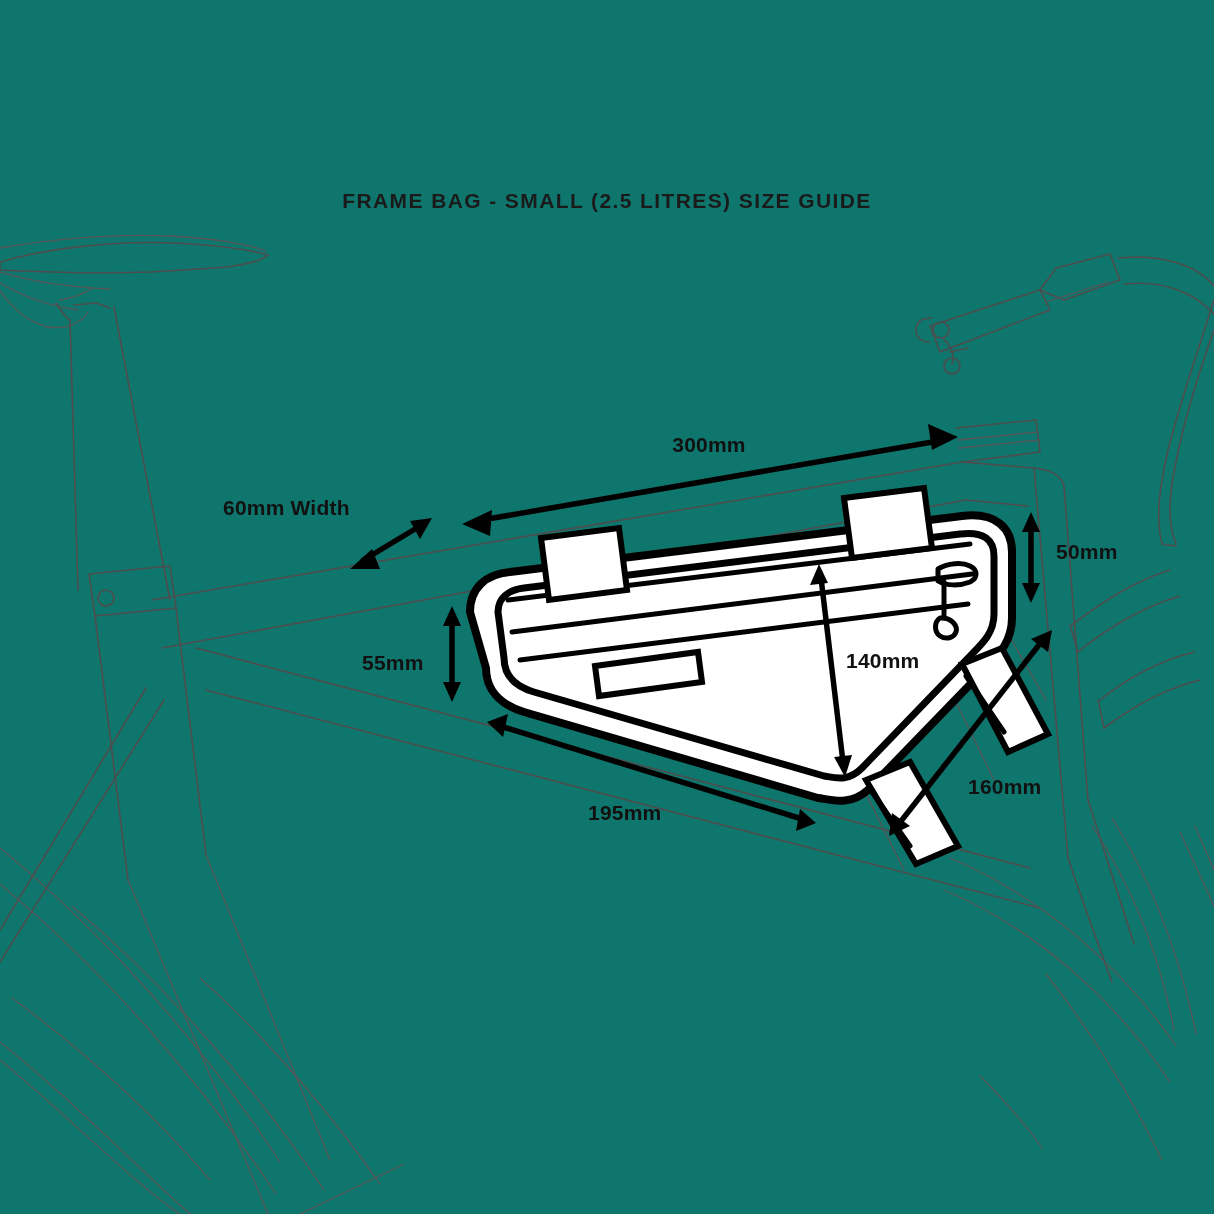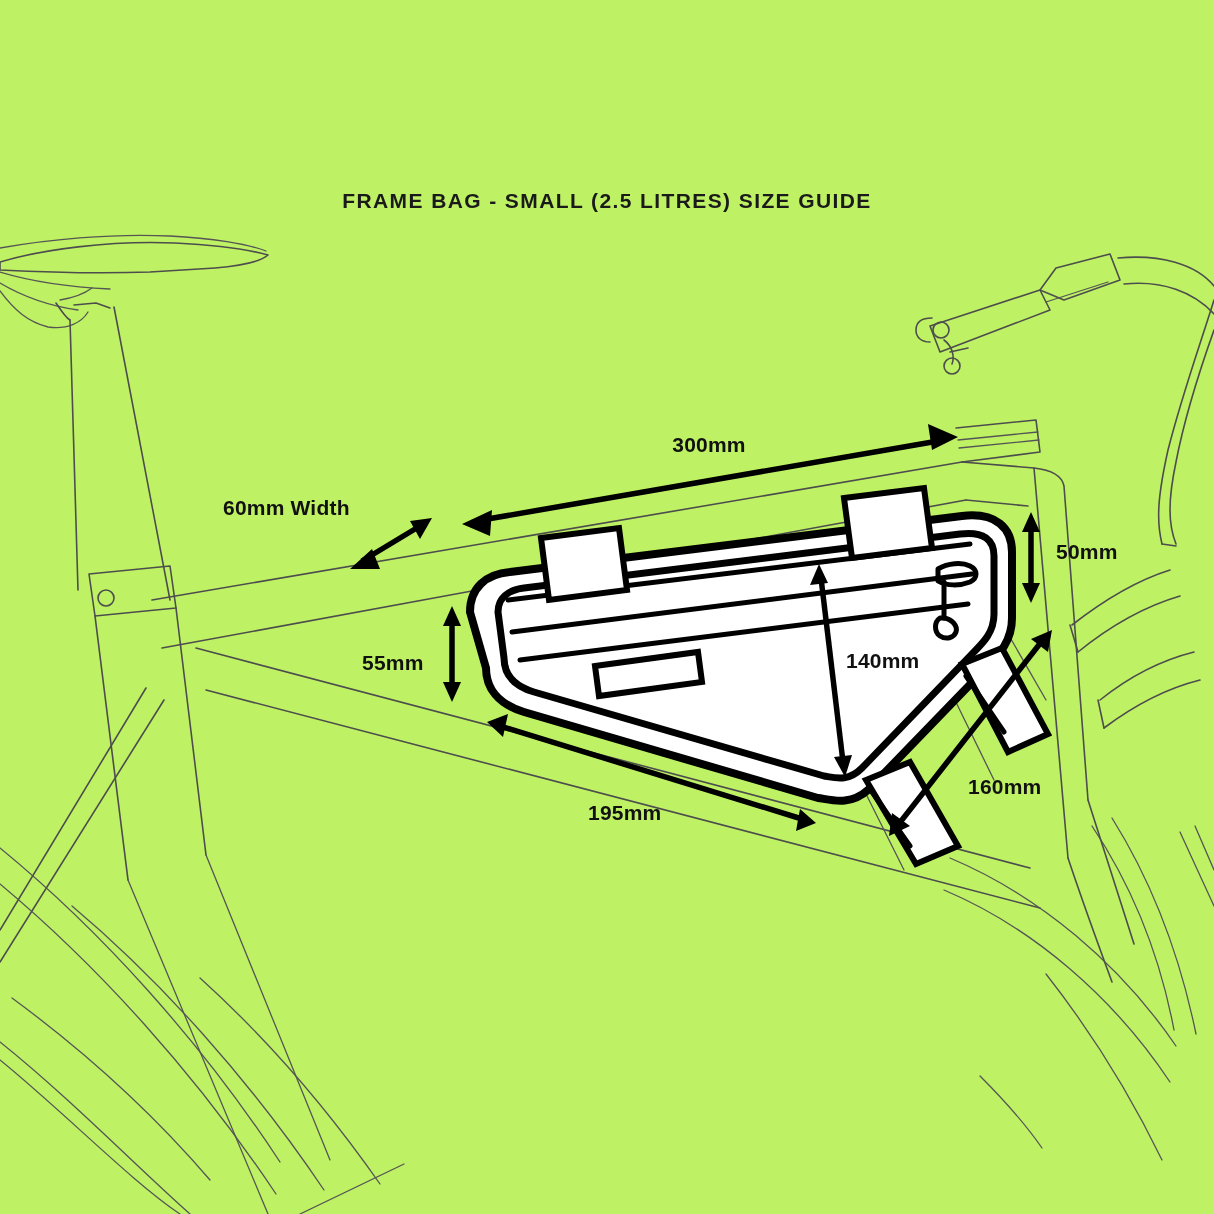--- a/index.html
+++ b/index.html
@@ -5,21 +5,21 @@
 <style>
   html, body {
     margin: 0;
     padding: 0;
     background: #ffffff;
   }
   #page {
     position: relative;
     width: 1214px;
     height: 1214px;
-    background: #bef264;
+    background: #0f766e;
     overflow: hidden;
     font-family: "Liberation Sans", sans-serif;
   }
   #diagram-svg {
     position: absolute;
     left: 0;
     top: 0;
     width: 1214px;
     height: 1214px;
     display: block;

